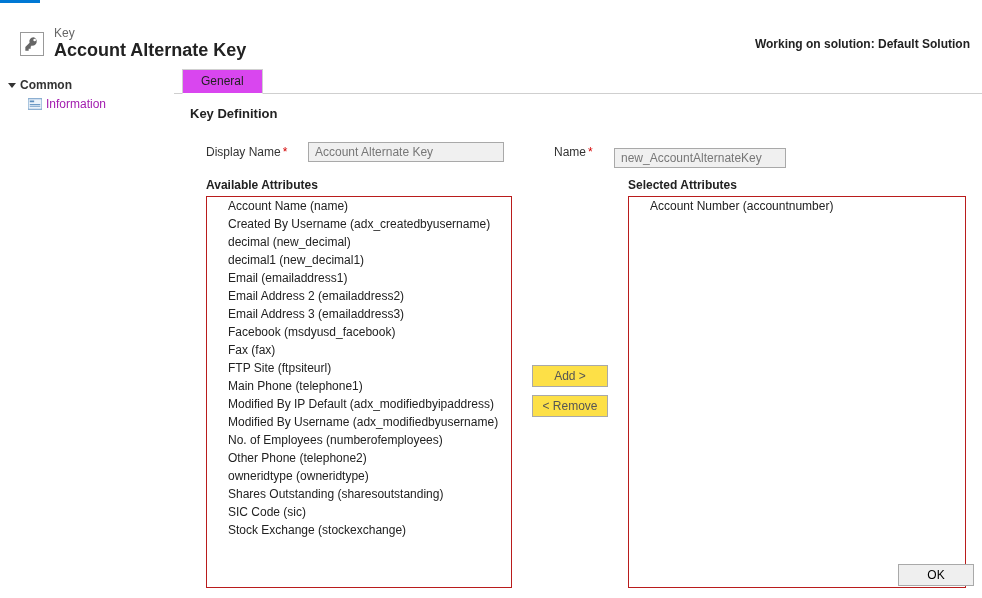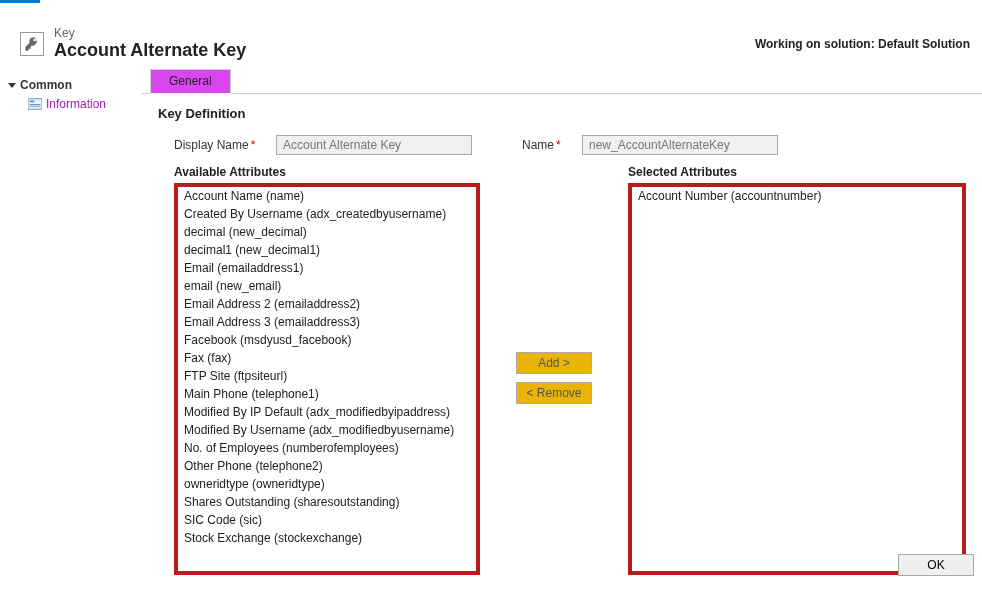--- a/index.html
+++ b/index.html
@@ -101,57 +101,58 @@
   .req { color: #d40000; margin-left: 2px; }
   .text-input {
     border: 1px solid #a9a9a9;
     background: #f0f0f0;
     color: #777;
     height: 20px;
     padding: 2px 6px;
     font-size: 12px;
   }
   .inp1 { width: 196px; margin-right: 40px; }
-  .inp2 { width: 196px; }
+  .inp2 { width: 172px; margin-top: 13px; }
 
   .dual-list {
     display: flex;
     padding: 6px 16px 0 32px;
-    gap: 36px;
+    gap: 20px;
     align-items: center;
   }
   .list-col { display: flex; flex-direction: column; }
   .list-label { font-weight: 600; font-size: 12px; margin-bottom: 4px; }
   .listbox {
-    border: 4px solid #b91c1c;
+    border: 1px solid #b91c1c;
     width: 306px;
     height: 392px;
     overflow-y: scroll;
     font-size: 12px;
+    padding-left: 15px;
   }
   .listbox.selected { width: 338px; overflow-y: auto; }
   .list-item { padding: 2px 6px; cursor: pointer; }
   .center-btns {
     display: flex; flex-direction: column;
     justify-content: center;
     gap: 8px;
     width: 76px;
     padding-top: 16px;
   }
   .btn {
     border: 1px solid #a9a9a9;
-    background: #eab308;
+    background: #fde047;
     height: 22px;
     font-size: 12px;
     color: #555;
     cursor: pointer;
   }
   .ok-btn {
     position: absolute;
-    right: 8px; bottom: 22px;
+    right: 8px; bottom: 12px;
     border: 1px solid #a9a9a9;
     background: #efefef;
     width: 76px; height: 22px;
     font-size: 12px;
     cursor: pointer;
     margin-left: 16px;
   }
   
   .listbox::-webkit-scrollbar { width: 18px; }
   .listbox::-webkit-scrollbar-thumb { background: #c8c8c8; }
@@ -212,21 +213,20 @@
 
     <div class="dual-list">
       <div class="list-col">
         <div class="list-label">Available Attributes</div>
         <div class="listbox" id="available-list">
             <div class="list-item">Account Name (name)</div>
             <div class="list-item">Created By Username (adx_createdbyusername)</div>
             <div class="list-item">decimal (new_decimal)</div>
             <div class="list-item">decimal1 (new_decimal1)</div>
             <div class="list-item">Email (emailaddress1)</div>
-            <div class="list-item">email (new_email)</div>
             <div class="list-item">Email Address 2 (emailaddress2)</div>
             <div class="list-item">Email Address 3 (emailaddress3)</div>
             <div class="list-item">Facebook (msdyusd_facebook)</div>
             <div class="list-item">Fax (fax)</div>
             <div class="list-item">FTP Site (ftpsiteurl)</div>
             <div class="list-item">Main Phone (telephone1)</div>
             <div class="list-item">Modified By IP Default (adx_modifiedbyipaddress)</div>
             <div class="list-item">Modified By Username (adx_modifiedbyusername)</div>
             <div class="list-item">No. of Employees (numberofemployees)</div>
             <div class="list-item">Other Phone (telephone2)</div>

